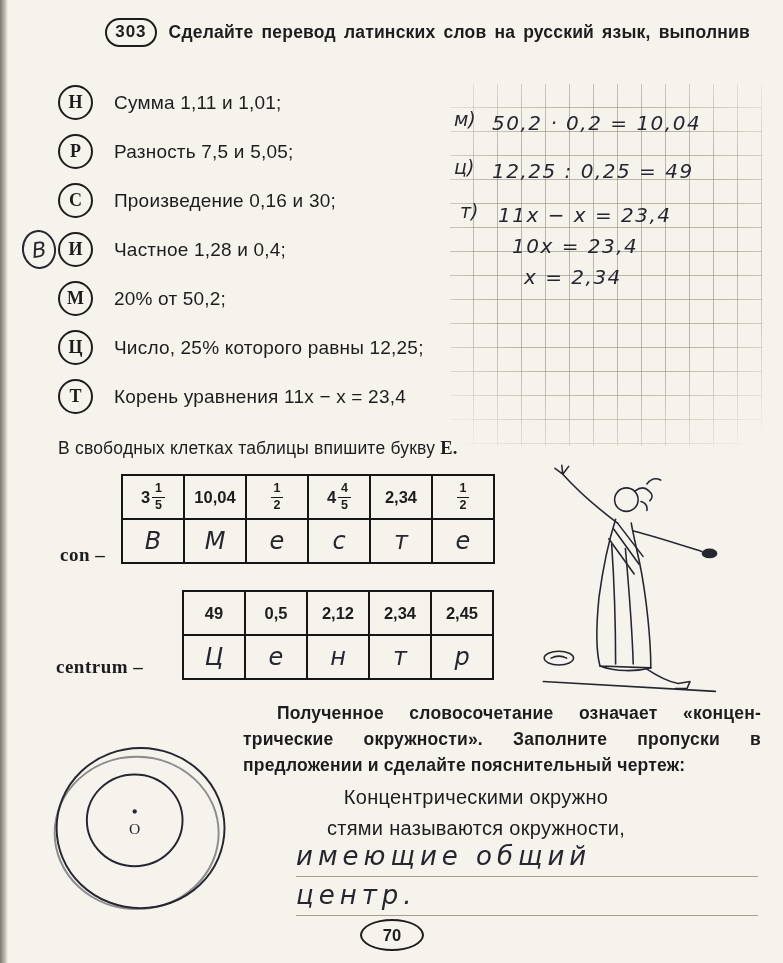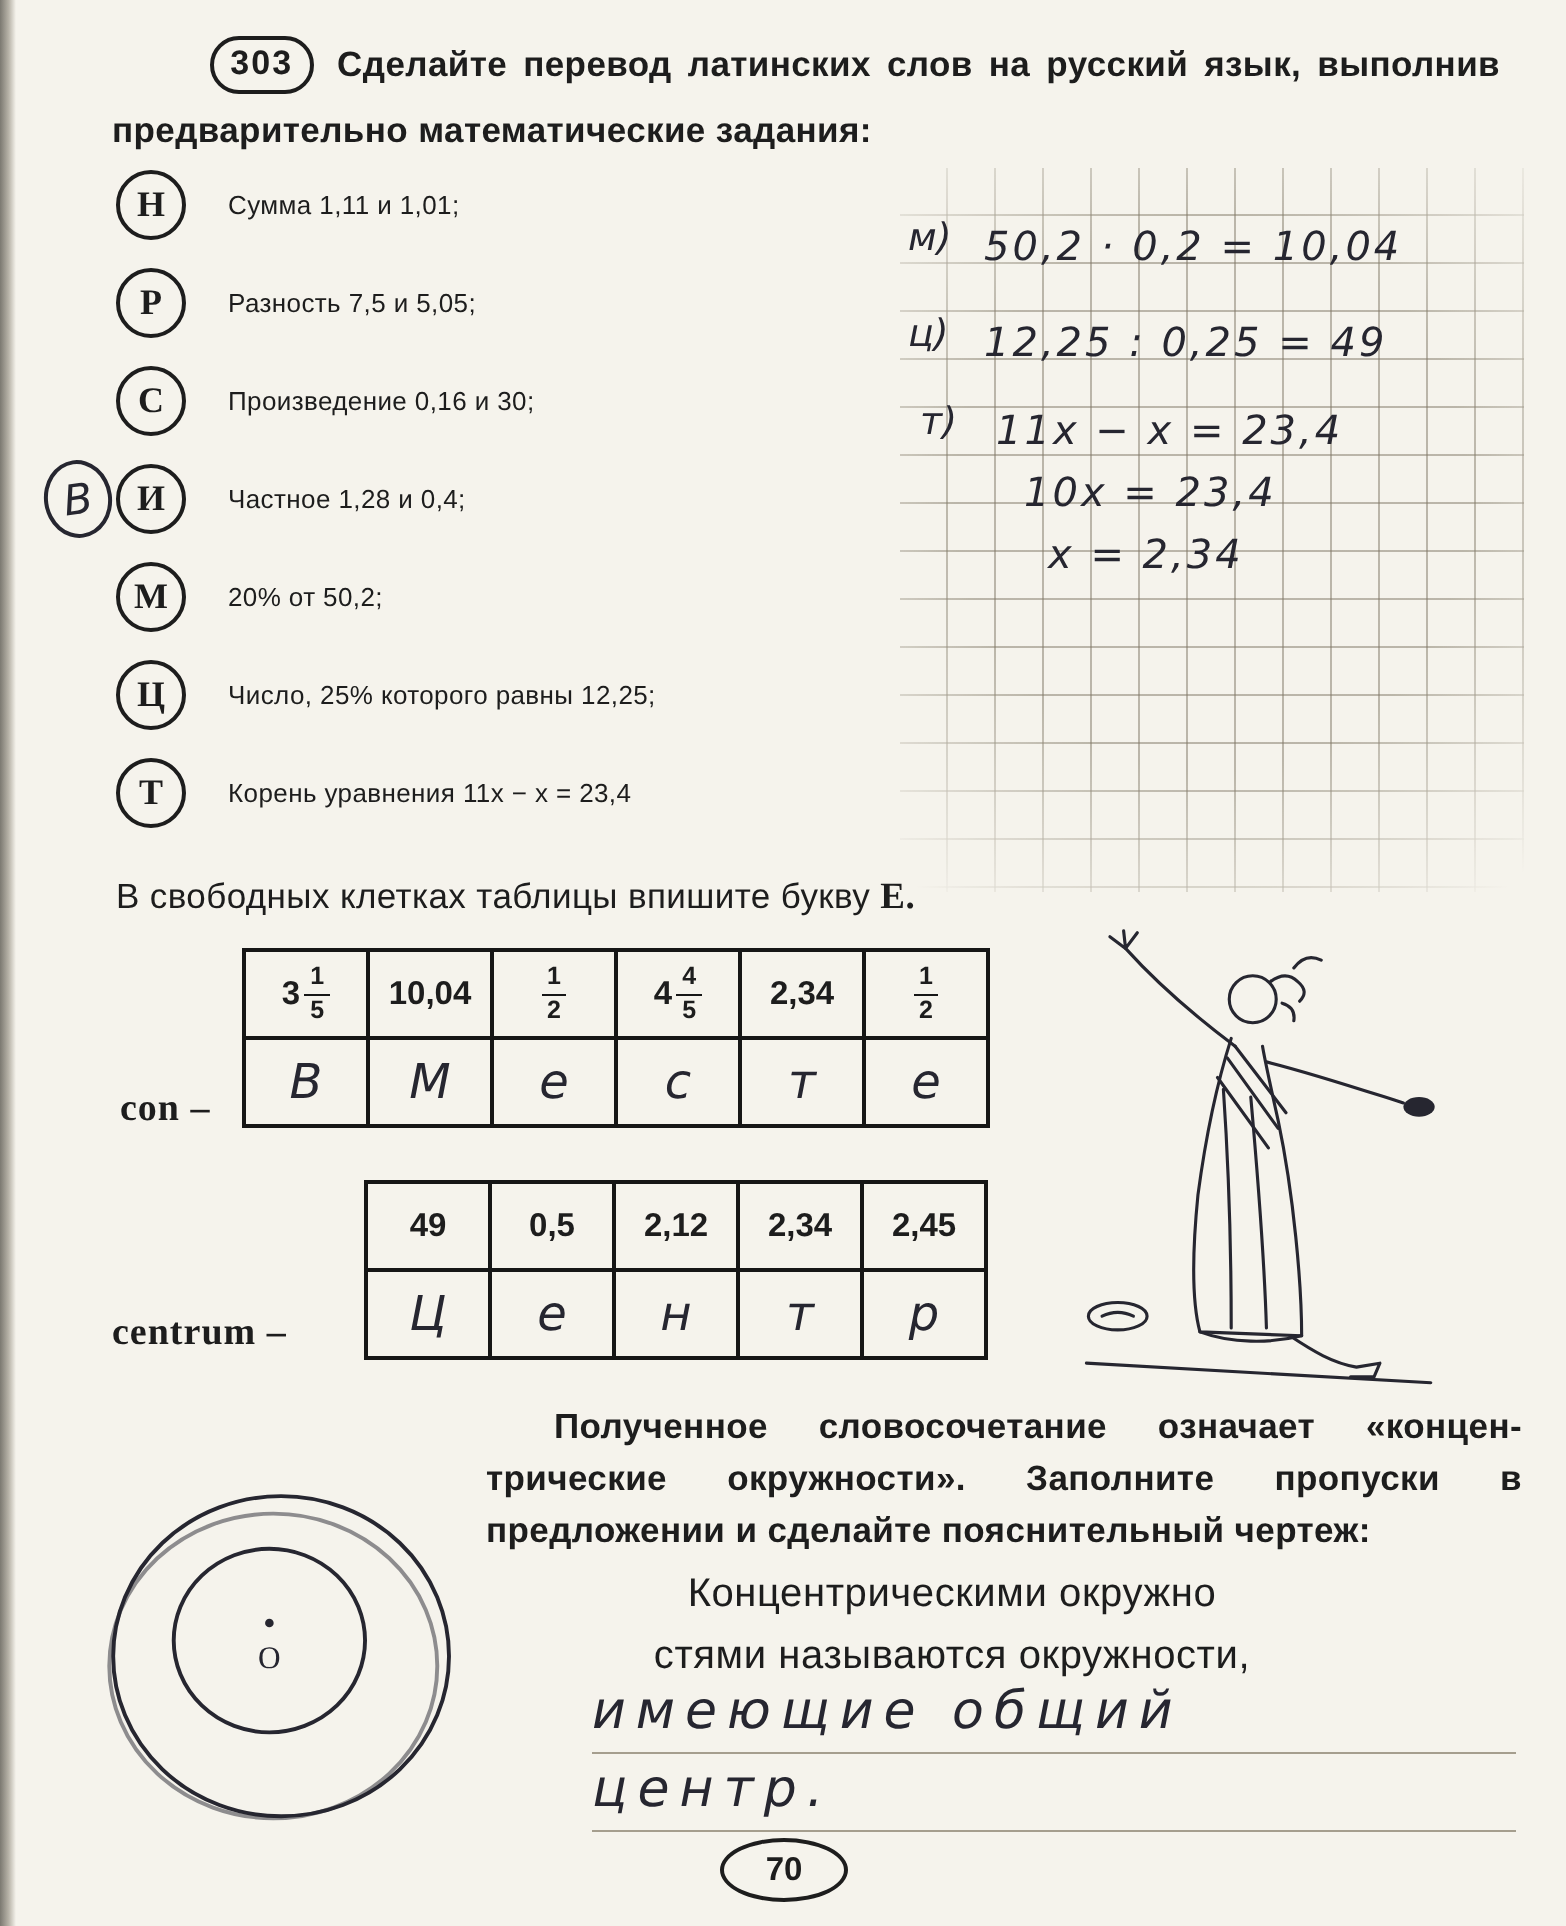--- a/index.html
+++ b/index.html
@@ -33,21 +33,21 @@
   .header-line2{font-size:17.5px;margin-top:8px;letter-spacing:.2px;}
 
   
   .task-list{position:absolute;left:58px;top:86px;width:380px;}
   .task-row{position:relative;display:flex;align-items:center;height:33px;margin-bottom:16px;}
   .circled-letter{
     width:31px;height:31px;border:2.5px solid var(--ink-print,#1d1d1d);border-radius:50%;
     display:flex;align-items:center;justify-content:center;
     font-family:"Liberation Serif",serif;font-weight:bold;font-size:18px;flex:0 0 auto;
   }
-  .task-text{margin-left:21px;font-size:13px;letter-spacing:.2px;white-space:nowrap;}
+  .task-text{margin-left:21px;font-size:19px;letter-spacing:.2px;white-space:nowrap;}
   .margin-letter{
     position:absolute;left:-36px;top:-3px;width:30px;height:35px;
     border:2px solid var(--ink-hand,#262630);border-radius:50%;
     display:flex;align-items:center;justify-content:center;
     font-size:21px;transform:rotate(-8deg);
   }
 
   
   .grid-bg{
     position:absolute;left:450px;top:84px;width:312px;height:362px;
@@ -131,21 +131,20 @@
 <body>
 
 <div class="page">
   <div class="gutter"></div>
 
   <div class="header">
     <div class="header-line1">
       <span class="problem-badge">303</span>
       <span class="header-text">Сделайте перевод латинских слов на русский язык, выполнив</span>
     </div>
-    <div class="header-line2">предварительно математические задания:</div>
   </div>
 
   <div class="task-list">
       <div class="task-row">
         <span class="circled-letter">Н</span>
         <span class="task-text">Сумма 1,11 и 1,01;</span>
       </div>
       <div class="task-row">
         <span class="circled-letter">Р</span>
         <span class="task-text">Разность 7,5 и 5,05;</span>

